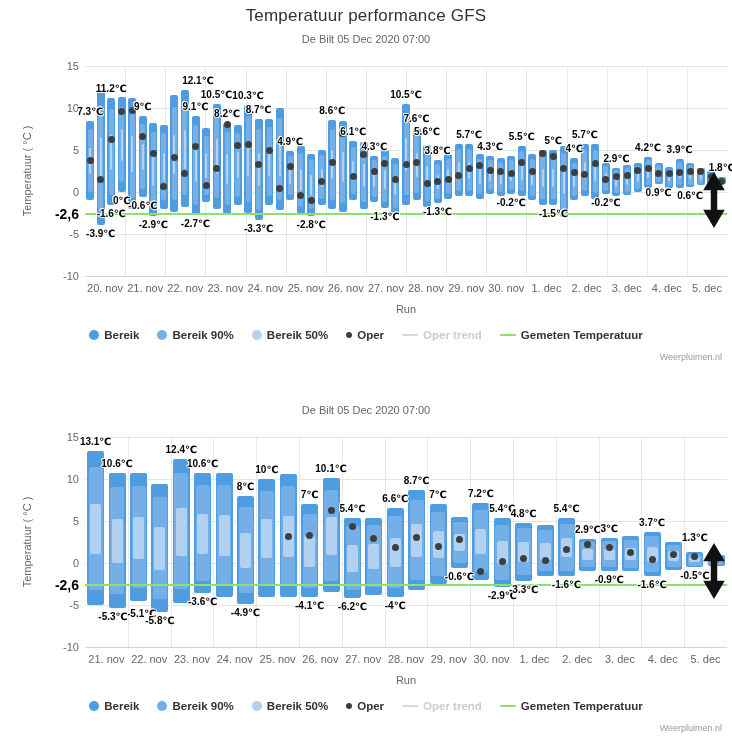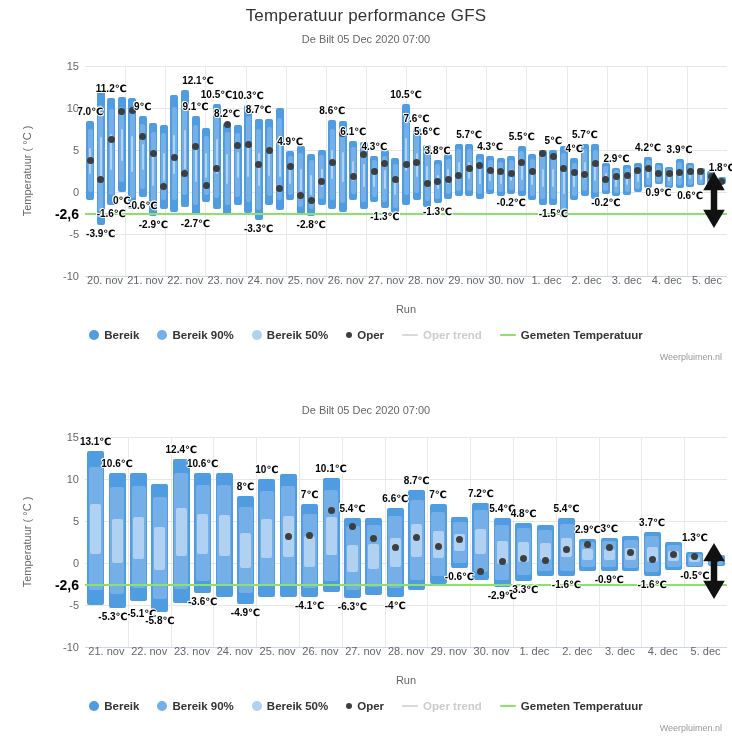--- a/index.html
+++ b/index.html
@@ -7,21 +7,21 @@
   .panel{position:relative;width:732px;height:371px;background:#fff;}
   .title{position:absolute;top:6px;left:0;width:100%;text-align:center;font-size:17px;color:#333;letter-spacing:.2px;}
   .subtitle{position:absolute;top:33px;left:0;width:100%;text-align:center;font-size:11px;color:#666;}
   .plot{position:absolute;left:85px;top:66px;width:642px;height:210px;}
   .hgrid{position:absolute;left:0;width:642px;height:1px;background:#e6e6e6;}
   .vgrid{position:absolute;top:0;width:1px;height:210px;background:#e9e9e9;}
   .axisline{position:absolute;left:0;top:210px;width:642px;height:1px;background:#ccd6eb;}
   .ytick{position:absolute;left:-46px;width:40px;text-align:right;font-size:11px;color:#666;transform:translateY(-6px);}
   .ytick.measured{font-size:14px;font-weight:bold;color:#000;transform:translateY(-8px);}
   .ytitle{position:absolute;left:-77px;top:164px;width:210px;height:14px;text-align:center;font-size:11px;color:#666;transform:rotate(-90deg);}
-  .xlabels{position:absolute;left:85px;top:274px;width:642px;display:flex;}
+  .xlabels{position:absolute;left:85px;top:282px;width:642px;display:flex;}
   .xlabels span{flex:1;text-align:center;font-size:11px;color:#666;white-space:nowrap;}
   .xtitle{position:absolute;left:85px;top:303px;width:642px;text-align:center;font-size:11px;color:#666;}
   .bar{position:absolute;border-radius:2px;}
   .band{position:absolute;border-radius:2px;}
   .dot{position:absolute;width:7px;height:7px;border-radius:50%;z-index:5;}
   .vlabel{position:absolute;z-index:6;font-size:10px;font-weight:bold;color:#000;white-space:nowrap;transform:translateX(-50%);
     text-shadow:-1px 0 0 #fff,1px 0 0 #fff,0 -1px 0 #fff,0 1px 0 #fff,1px 1px 0 #fff,-1px -1px 0 #fff;}
   .greenline{position:absolute;left:0;width:642px;height:2px;z-index:4;}
   .arrow{position:absolute;z-index:7;}
   .legend{position:absolute;left:0;top:329px;width:732px;display:flex;justify-content:center;align-items:center;gap:18px;}
@@ -68,21 +68,21 @@
       <div class="vgrid" style="left: 481.5px;"></div>
       <div class="vgrid" style="left: 521.625px;"></div>
       <div class="vgrid" style="left: 561.75px;"></div>
       <div class="vgrid" style="left: 601.875px;"></div>
       <div class="axisline"></div>
       <div class="bar" style="left: 1.26229px; top: 54.6px; width: 8px; height: 79.8px; background: rgb(79, 156, 225);">
         <div class="band" style="left: 1.5px; width: 5px; top: 7.98px; height: 63.84px; background: rgb(116, 175, 231);"></div>
         <div class="band" style="left: 3px; width: 2px; top: 27.132px; height: 26.334px; background: rgb(176, 209, 242);"></div>
       </div>
       <div class="dot" style="left: 1.76229px; top: 90.58px; background: rgb(62, 62, 62);"></div>
-      <div class="vlabel" style="left: 5.26229px; top: 39.6px;">7.0℃</div>
+      <div class="vlabel" style="left: 5.26229px; top: 39.6px;">7.3℃</div>
       <div class="bar" style="left: 11.7869px; top: 25.2px; width: 8px; height: 133.56px; background: rgb(79, 156, 225);">
         <div class="band" style="left: 1.5px; width: 5px; top: 13.356px; height: 106.848px; background: rgb(116, 175, 231);"></div>
         <div class="band" style="left: 3px; width: 2px; top: 45.4104px; height: 44.0748px; background: rgb(176, 209, 242);"></div>
       </div>
       <div class="dot" style="left: 12.2869px; top: 109.9px; background: rgb(62, 62, 62);"></div>
       <div class="vlabel" style="left: 15.7869px; top: 161.76px;">-3.9℃</div>
       <div class="bar" style="left: 22.3115px; top: 31.92px; width: 8px; height: 107.52px; background: rgb(79, 156, 225);">
         <div class="band" style="left: 1.5px; width: 5px; top: 10.752px; height: 86.016px; background: rgb(116, 175, 231);"></div>
         <div class="band" style="left: 3px; width: 2px; top: 36.5568px; height: 35.4816px; background: rgb(176, 209, 242);"></div>
       </div>
@@ -568,21 +568,21 @@
         <div class="band" style="left: 3px; width: 11px; top: 38.8416px; height: 37.6992px; background: rgb(176, 209, 242);"></div>
       </div>
       <div class="dot" style="left: 242.6px; top: 70.42px; background: rgb(62, 62, 62);"></div>
       <div class="vlabel" style="left: 246.1px; top: 26.16px;">10.1℃</div>
       <div class="bar" style="left: 259px; top: 80.64px; width: 17px; height: 80.64px; background: rgb(79, 156, 225);">
         <div class="band" style="left: 1.5px; width: 14px; top: 8.064px; height: 64.512px; background: rgb(116, 175, 231);"></div>
         <div class="band" style="left: 3px; width: 11px; top: 27.4176px; height: 26.6112px; background: rgb(176, 209, 242);"></div>
       </div>
       <div class="dot" style="left: 264px; top: 85.54px; background: rgb(62, 62, 62);"></div>
       <div class="vlabel" style="left: 267.5px; top: 65.64px;">5.4℃</div>
-      <div class="vlabel" style="left: 267.5px; top: 164.28px;">-6.3℃</div>
+      <div class="vlabel" style="left: 267.5px; top: 164.28px;">-6.2℃</div>
       <div class="bar" style="left: 280.4px; top: 80.64px; width: 17px; height: 77.28px; background: rgb(79, 156, 225);">
         <div class="band" style="left: 1.5px; width: 14px; top: 7.728px; height: 61.824px; background: rgb(116, 175, 231);"></div>
         <div class="band" style="left: 3px; width: 11px; top: 26.2752px; height: 25.5024px; background: rgb(176, 209, 242);"></div>
       </div>
       <div class="dot" style="left: 285.4px; top: 98.14px; background: rgb(62, 62, 62);"></div>
       <div class="bar" style="left: 301.8px; top: 70.56px; width: 17px; height: 89.04px; background: rgb(79, 156, 225);">
         <div class="band" style="left: 1.5px; width: 14px; top: 8.904px; height: 71.232px; background: rgb(116, 175, 231);"></div>
         <div class="band" style="left: 3px; width: 11px; top: 30.2736px; height: 29.3832px; background: rgb(176, 209, 242);"></div>
       </div>
       <div class="dot" style="left: 306.8px; top: 106.54px; background: rgb(62, 62, 62);"></div>

